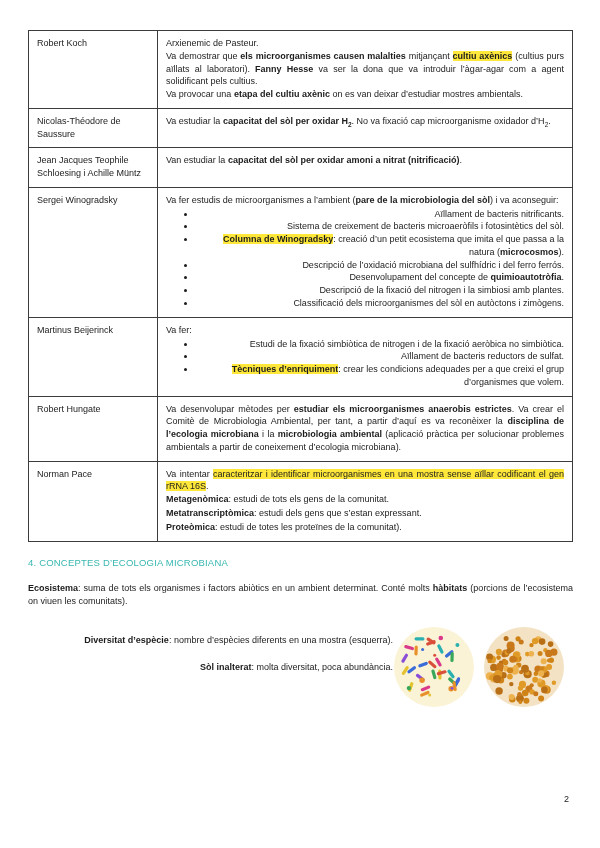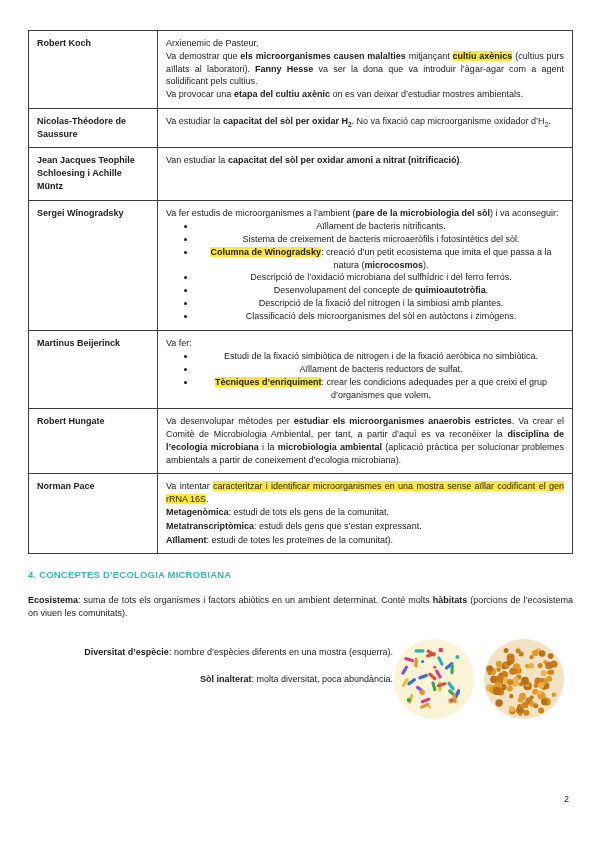--- a/index.html
+++ b/index.html
@@ -5,33 +5,33 @@
   html,body{margin:0;padding:0}
   body{
     width:600px;height:848px;background:#ffffff;
     font-family:"Liberation Sans","DejaVu Sans",sans-serif;
     color:#1c1c1c;
   }
   .page{position:relative;width:600px;height:848px;padding:30px 27px 0 28px;box-sizing:border-box;overflow:hidden;background:#fff}
 
   table.sci-table{border-collapse:collapse;width:100%;font-size:9px;line-height:1.42;table-layout:fixed}
   .sci-table td{border:1px solid var(--border,#3c3c3c);vertical-align:top;padding:6px 8px 7px 8px}
-  td.name-cell{width:112px;font-weight:700}
+  td.name-cell{width:112px;font-weight:400}
   td.desc-cell p{margin:0;text-align:justify}
   td.desc-cell p + p, td.desc-cell ul + p{}
   td.desc-cell p.tight{margin-top:1px}
   td.desc-cell p + ul{margin-top:1px}
-  td.desc-cell ul{margin:0;padding-left:30px;text-align:center}
+  td.desc-cell ul{margin:0;padding-left:30px;text-align:right}
   td.desc-cell li{padding-left:2px}
 
   .bold{font-weight:700}
   .hl{background:var(--hl,#ffe83a)}
   .sub{vertical-align:sub;font-size:0.72em}
 
-  .section-heading{margin-top:15px;color:var(--accent,#38b7b0);font-weight:700;font-size:9.5px;letter-spacing:.2px}
+  .section-heading{margin-top:15px;color:var(--accent,#38b7b0);font-weight:400;font-size:9.5px;letter-spacing:.2px}
   .body-p{margin:0;font-size:9px;line-height:1.45;text-align:right}
   .ecosystem{margin-top:14px;max-width:546px;text-align:justify}
   .bottom-row{display:flex;margin-top:18px}
   .bottom-text{flex:1 1 auto;padding-top:8px}
   .bottom-text .tight{margin-top:3px}
   .bottom-text .group-gap{margin-top:14px}
   .illustrations{display:flex;gap:8px;align-items:center;flex:0 0 auto;margin-right:8px}
   .page-number{position:absolute;right:31px;bottom:44px;font-size:9px}
 </style>
 </head>
@@ -92,21 +92,21 @@
           <td class="desc-cell">
             <p><span>Va desenvolupar mètodes per </span><span class="bold">estudiar els microorganismes anaerobis estrictes</span><span>. Va crear el Comitè de Microbiologia Ambiental, per tant, a partir d’aquí es va reconèixer la </span><span class="bold">disciplina de l’ecologia microbiana</span><span> i la </span><span class="bold">microbiologia ambiental</span><span> (aplicació pràctica per solucionar problemes ambientals a partir de coneixement d’ecologia microbiana).</span></p>
           </td>
         </tr>
         <tr>
           <td class="name-cell">Norman Pace</td>
           <td class="desc-cell">
             <p><span>Va intentar </span><span class="hl">caracteritzar i identificar microorganismes en una mostra sense aïllar codificant el gen rRNA 16S</span><span>.</span></p>
             <p><span class="bold">Metagenòmica</span><span>: estudi de tots els gens de la comunitat.</span></p>
             <p class="tight"><span class="bold">Metatranscriptòmica</span><span>: estudi dels gens que s’estan expressant.</span></p>
-            <p class="tight"><span class="bold">Aïllament</span><span>: estudi de totes les proteïnes de la comunitat).</span></p>
+            <p class="tight"><span class="bold">Proteòmica</span><span>: estudi de totes les proteïnes de la comunitat).</span></p>
           </td>
         </tr>
       </tbody>
   </table>
 
   <div class="section">
     <div class="section-heading">4. CONCEPTES D’ECOLOGIA MICROBIANA</div>
 
     <p class="body-p ecosystem"><span class="bold">Ecosistema</span><span>: suma de tots els organismes i factors abiòtics en un ambient determinat. Conté molts </span><span class="bold">hàbitats</span><span> (porcions de l’ecosistema on viuen les comunitats).</span></p>
 

